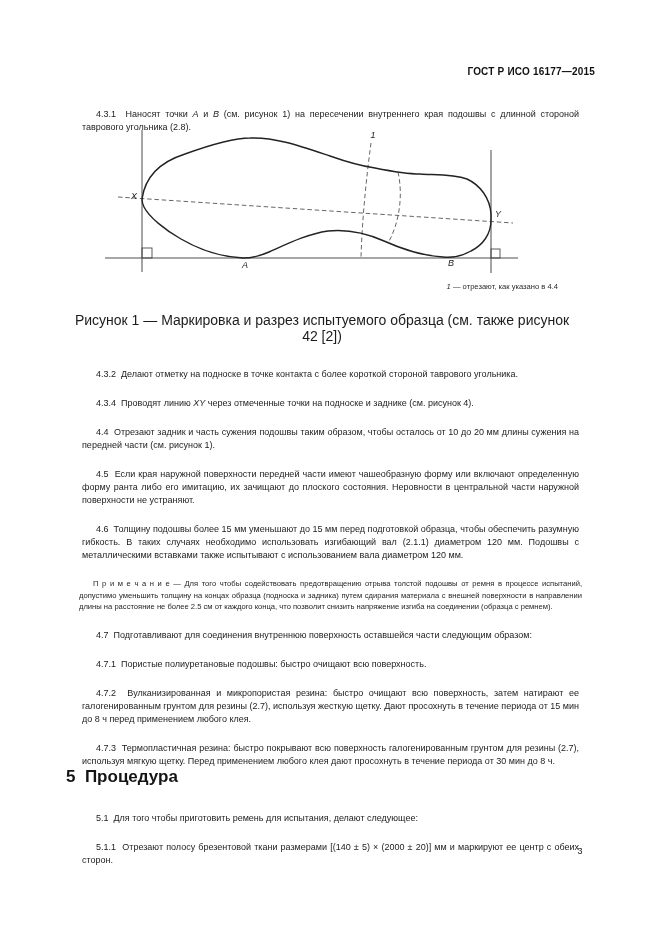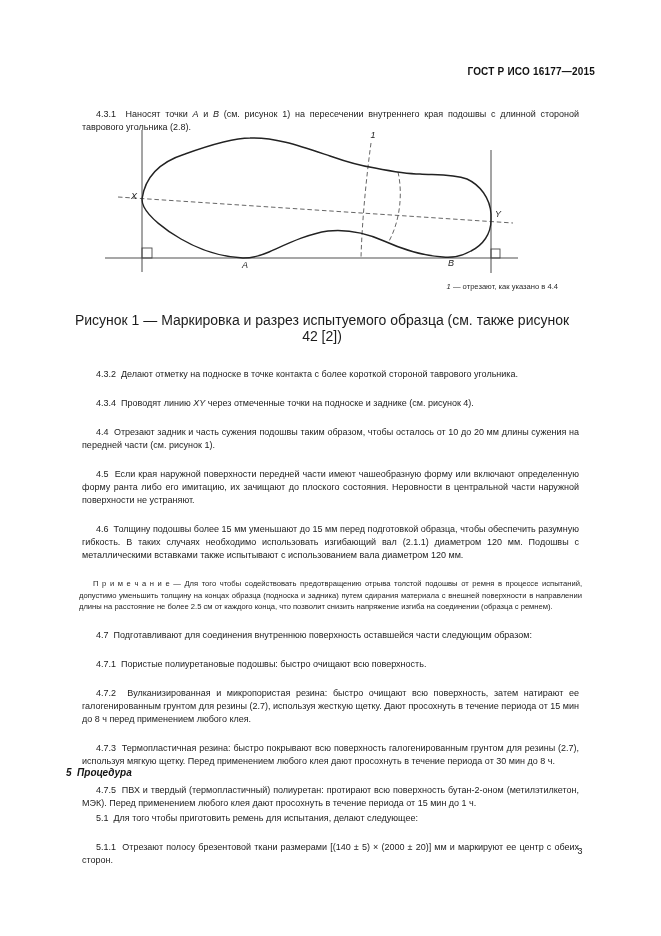--- a/index.html
+++ b/index.html
@@ -33,21 +33,21 @@
     position:absolute;top:282px;left:66px;width:492px;
     text-align:right;font-size:7.6px;color:#2a2a2a;
   }
   .fig-note .it{font-style:italic;}
   .fig-caption{
     position:absolute;top:300px;left:66px;width:512px;
     text-align:center;font-size:14px;color:#1c1c1c;margin-top:12px;
   }
   .h5{
     position:absolute;top:767px;left:66px;width:529px;
-    margin:0;font-size:10px;font-weight:bold;color:#141414;font-style:italic;
+    margin:0;font-size:17px;font-weight:bold;color:#141414;
   }
   .pageno{
     position:absolute;top:846px;left:572px;width:16px;
     font-size:9px;text-align:center;color:#222;
   }
   .flbl{
     font-family:"Liberation Sans", sans-serif;
     font-style:italic;font-size:9px;fill:#232323;
   }
 </style>
@@ -113,21 +113,20 @@
       <p class="bp"><span>4.3.2&nbsp; Делают отметку на подноске в точке контакта с более короткой стороной таврового угольника.</span></p>
       <p class="bp"><span>4.3.4&nbsp; Проводят линию </span><span style="font-style: italic;">XY</span><span> через отмеченные точки на подноске и заднике (см. рисунок 4).</span></p>
       <p class="bp"><span>4.4&nbsp; Отрезают задник и часть сужения подошвы таким образом, чтобы осталось от 10 до 20 мм длины сужения на передней части (см. рисунок 1).</span></p>
       <p class="bp"><span>4.5&nbsp; Если края наружной поверхности передней части имеют чашеобразную форму или включают определенную форму ранта либо его имитацию, их зачищают до плоского состояния. Неровности в центральной части наружной поверхности не устраняют.</span></p>
       <p class="bp"><span>4.6&nbsp; Толщину подошвы более 15 мм уменьшают до 15 мм перед подготовкой образца, чтобы обеспечить разумную гибкость. В таких случаях необходимо использовать изгибающий вал (2.1.1) диаметром 120 мм. Подошвы с металлическими вставками также испытывают с использованием вала диаметром 120 мм.</span></p>
       <p class="np"><span>П р и м е ч а н и е — Для того чтобы содействовать предотвращению отрыва толстой подошвы от ремня в процессе испытаний, допустимо уменьшить толщину на концах образца (подноска и задника) путем сдирания материала с внешней поверхности в направлении длины на расстояние не более 2.5 см от каждого конца, что позволит снизить напряжение изгиба на соединении (образца с ремнем).</span></p>
       <p class="bp"><span>4.7&nbsp; Подготавливают для соединения внутреннюю поверхность оставшейся части следующим образом:</span></p>
       <p class="bp"><span>4.7.1&nbsp; Пористые полиуретановые подошвы: быстро очищают всю поверхность.</span></p>
       <p class="bp"><span>4.7.2&nbsp; Вулканизированная и микропористая резина: быстро очищают всю поверхность, затем натирают ее галогенированным грунтом для резины (2.7), используя жесткую щетку. Дают просохнуть в течение периода от 15 мин до 8 ч перед применением любого клея.</span></p>
       <p class="bp"><span>4.7.3&nbsp; Термопластичная резина: быстро покрывают всю поверхность галогенированным грунтом для резины (2.7), используя мягкую щетку. Перед применением любого клея дают просохнуть в течение периода от 30 мин до 8 ч.</span></p>
-      <p class="bp"><span>4.7.5&nbsp; ПВХ и твердый (термопластичный) полиуретан: протирают всю поверхность бутан-2-оном (метилэтилкетон, МЭК). Перед применением любого клея дают просохнуть в течение периода от 15 мин до 1 ч.</span></p>
     </div>
 
   <h2 class="h5">5&nbsp; Процедура</h2>
 
   <div class="block proc">
       <p class="bp"><span>5.1&nbsp; Для того чтобы приготовить ремень для испытания, делают следующее:</span></p>
       <p class="bp"><span>5.1.1&nbsp; Отрезают полосу брезентовой ткани размерами [(140 ± 5) × (2000 ± 20)] мм и маркируют ее центр с обеих сторон.</span></p>
     </div>
 
   <div class="pageno">3</div>

